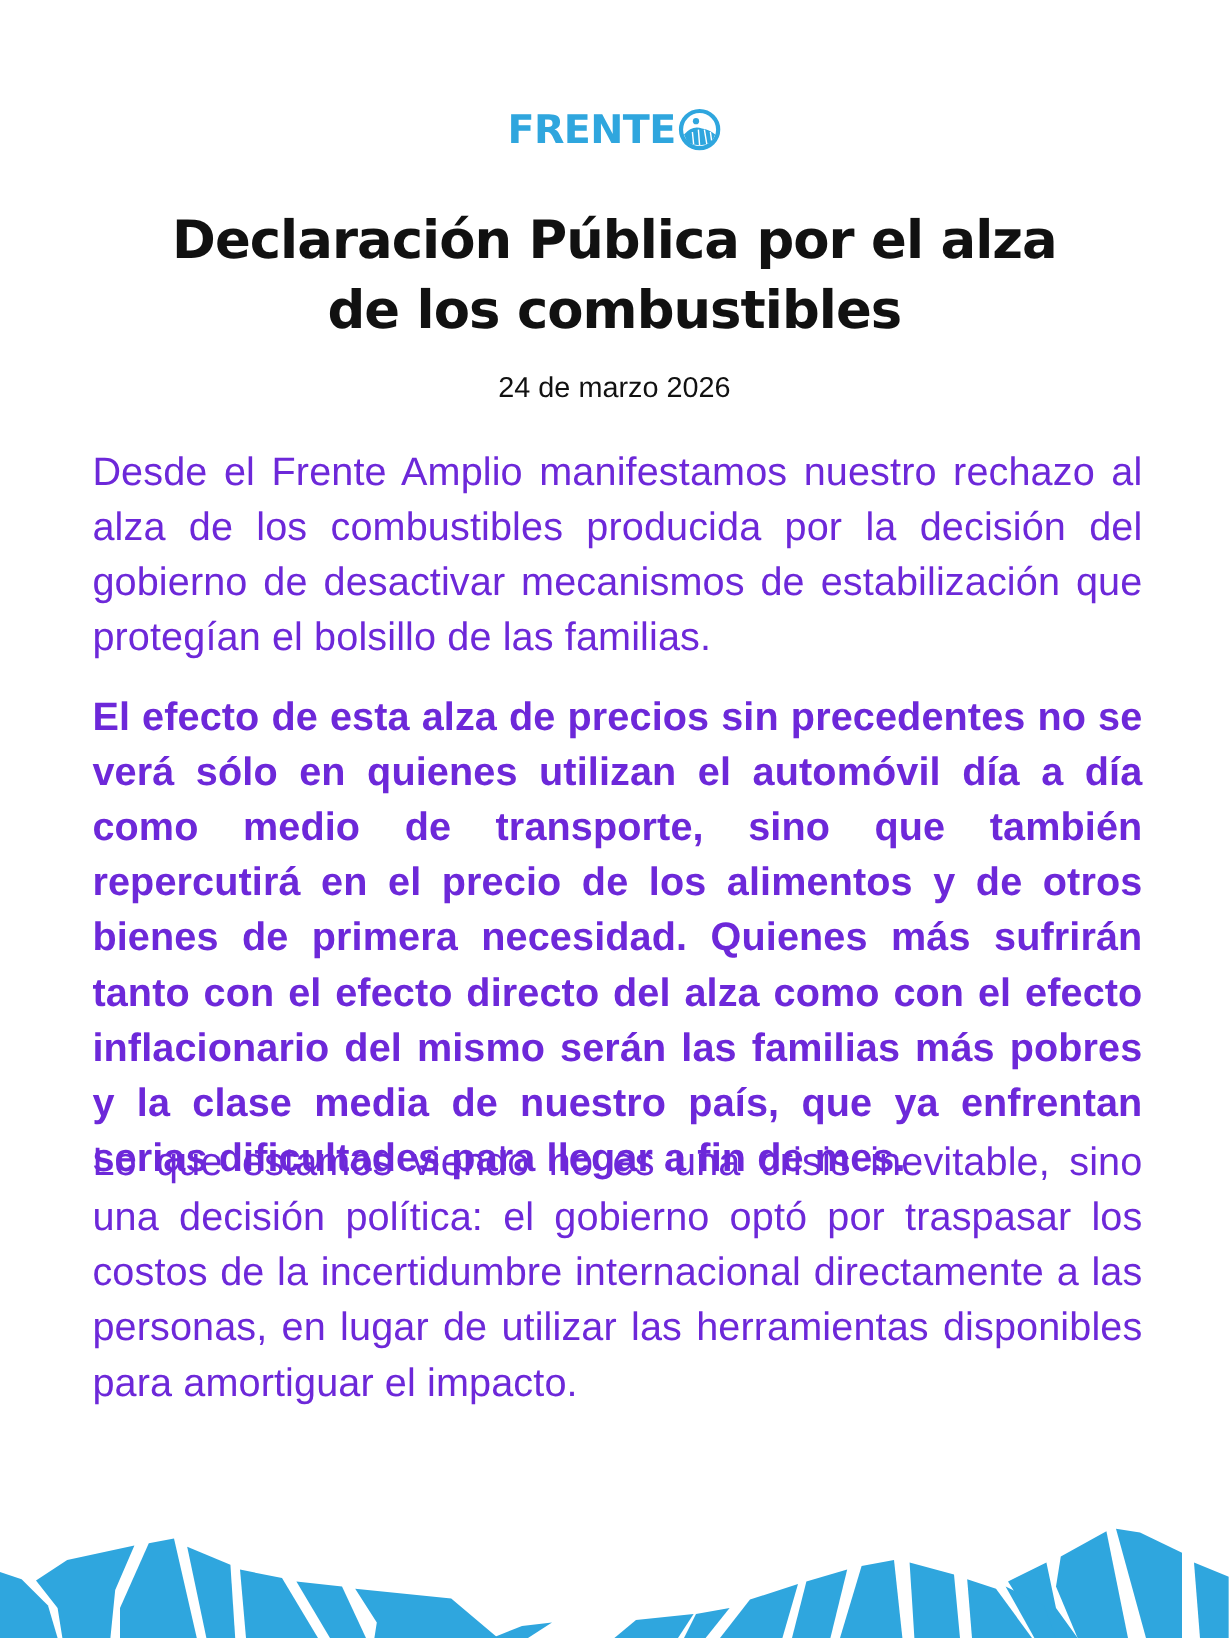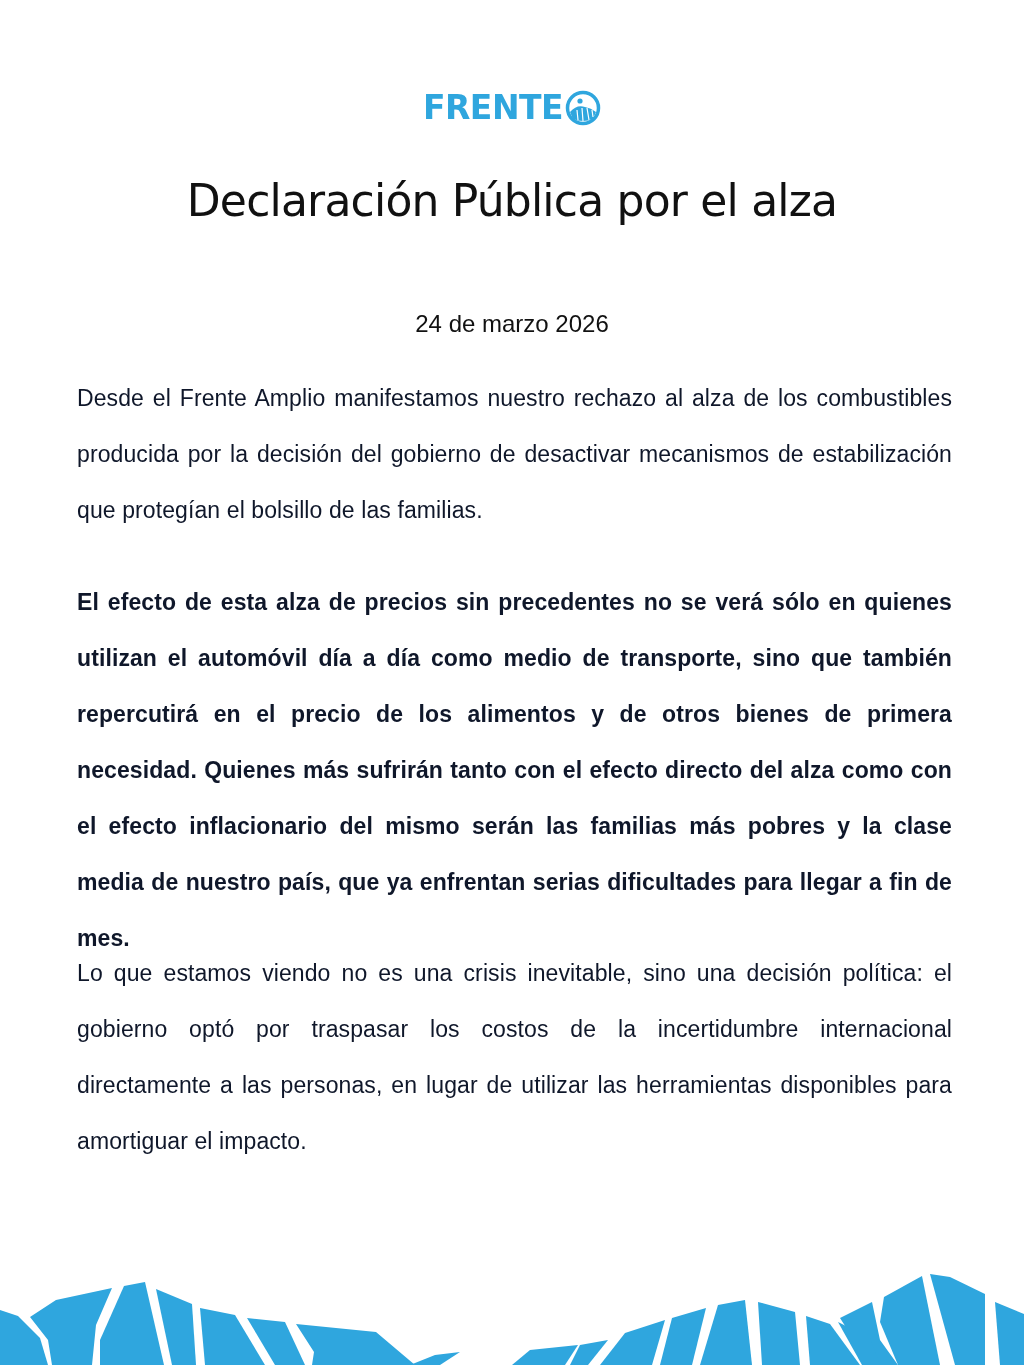--- a/index.html
+++ b/index.html
@@ -37,21 +37,21 @@
       height: 36px;
       display: inline-block;
     }
     .title {
       position: absolute;
       top: 172px;
       left: 0;
       width: 1024px;
       text-align: center;
       font-family: "DejaVu Sans", sans-serif;
-      font-weight: normal;
+      font-weight: bold;
       font-size: 44px;
       line-height: 58px;
       letter-spacing: -0.8px;
       color: #111111;
       margin: 0;
     }
     .date {
       position: absolute;
       top: 309px;
       left: 0;
@@ -63,25 +63,25 @@
       color: #111111;
     }
     .body-text {
       position: absolute;
       left: 77px;
       width: 875px;
     }
     .body-text p {
       margin: 0;
       font-family: "Liberation Sans", sans-serif;
-      font-size: 23px;
-      line-height: 56px;
+      font-size: 33px;
+      line-height: 46px;
       text-align: justify;
       letter-spacing: 0.1px;
-      color: #0f172a;
+      color: #6d28d9;
     }
     #para1 { top: 370px; }
     #para2 { top: 574px; font-weight: bold; }
     #para3 { top: 930px; margin-top: 15px; }
     .mountains {
       position: absolute;
       left: 0;
       bottom: 0;
       width: 1024px;
       height: 115px;
@@ -97,20 +97,21 @@
       <circle cx="18" cy="18" r="15.5" fill="none" stroke="#2fa6de" stroke-width="3.5"></circle>
       <circle cx="15" cy="11" r="2.6" fill="#2fa6de"></circle>
       <path d="M5 22 Q12 14 20 17 Q26 18 31 22 L28 29 Q18 33 8 29 Z" fill="#2fa6de"></path>
       <path d="M12 20 L13 30 M17 18 L18 31 M22 18 L24 30 M27 20 L28 27" stroke="#ffffff" stroke-width="1.2"></path>
     </svg>
   </span>
 </div>
 
 <h1 class="title">
   <span>Declaración Pública por el alza</span><br>
+  <span>de los combustibles</span>
 </h1>
 
 <div class="date">24 de marzo 2026</div>
 
 <div class="body-text" id="para1">
   <p>Desde el Frente Amplio manifestamos nuestro rechazo al alza de los combustibles producida por la decisión del gobierno de desactivar mecanismos de estabilización que protegían el bolsillo de las familias.</p>
 </div>
 <div class="body-text" id="para2">
   <p>El efecto de esta alza de precios sin precedentes no se verá sólo en quienes utilizan el automóvil día a día como medio de transporte, sino que también repercutirá en el precio de los alimentos y de otros bienes de primera necesidad. Quienes más sufrirán tanto con el efecto directo del alza como con el efecto inflacionario del mismo serán las familias más pobres y la clase media de nuestro país, que ya enfrentan serias dificultades para llegar a fin de mes.</p>
 </div>

